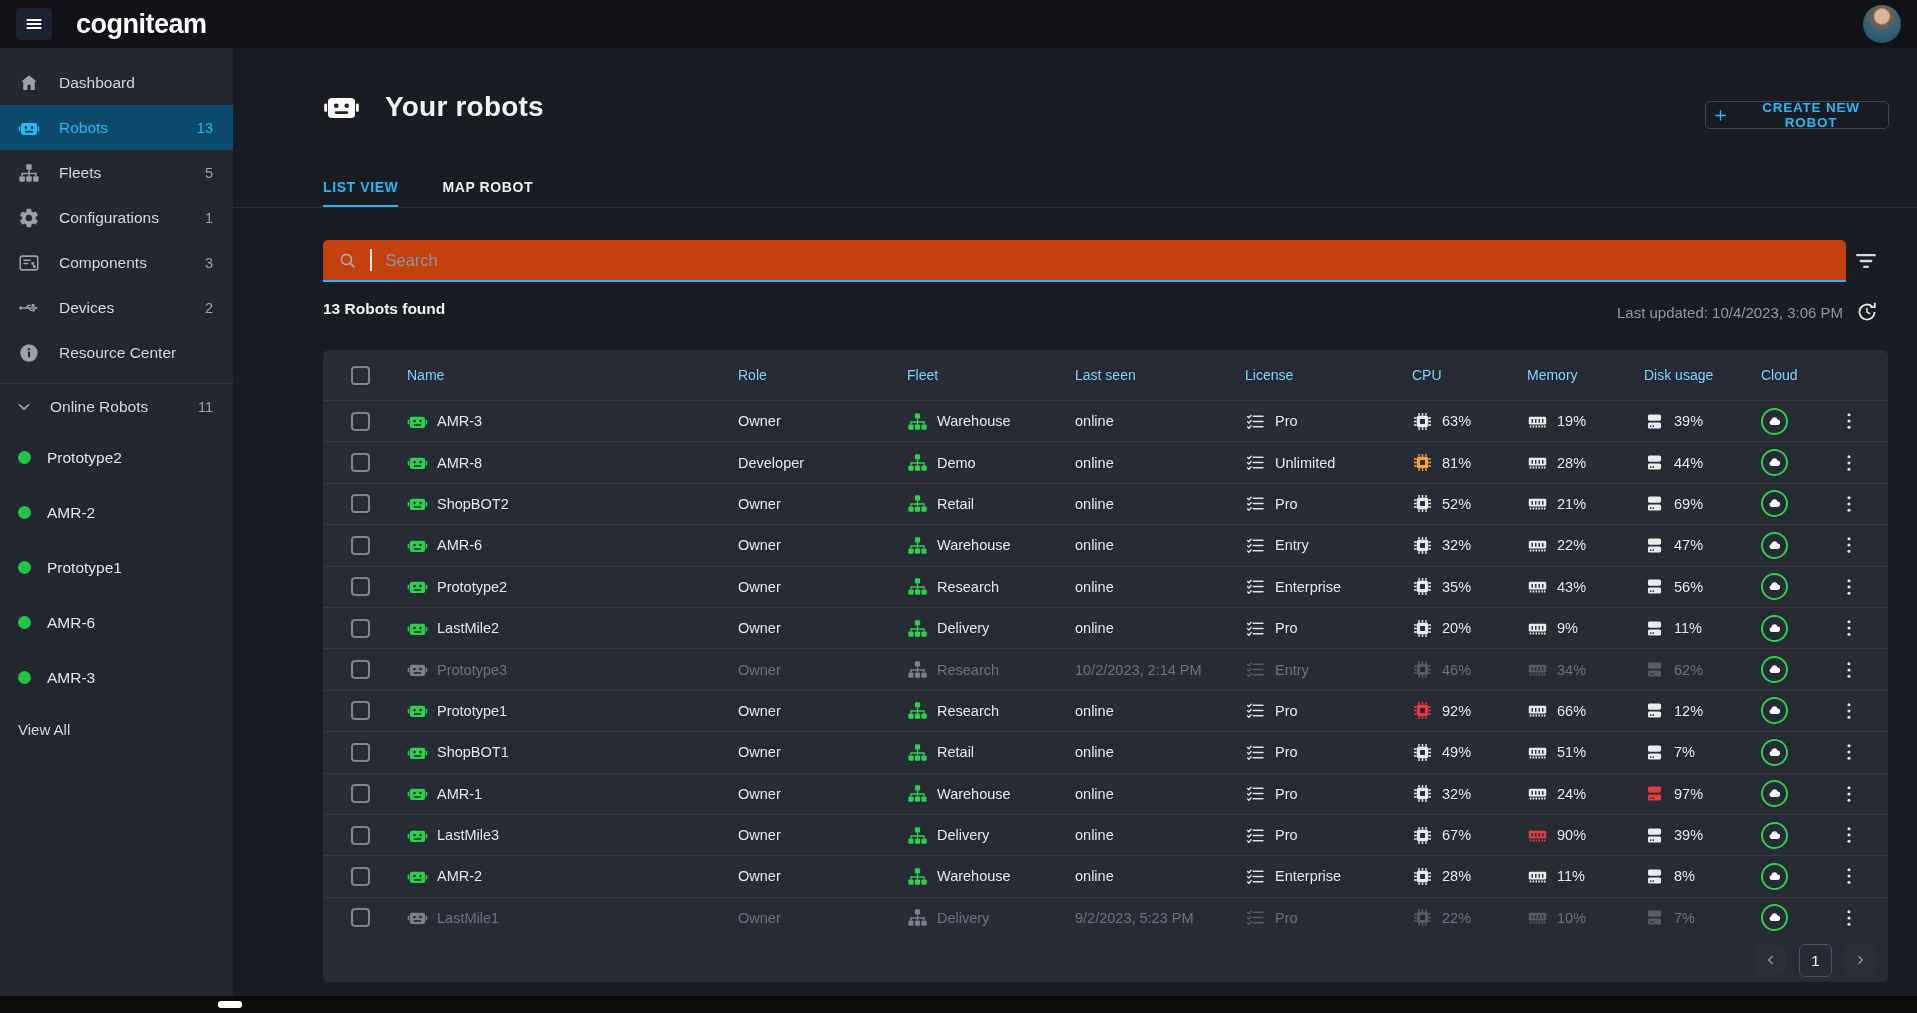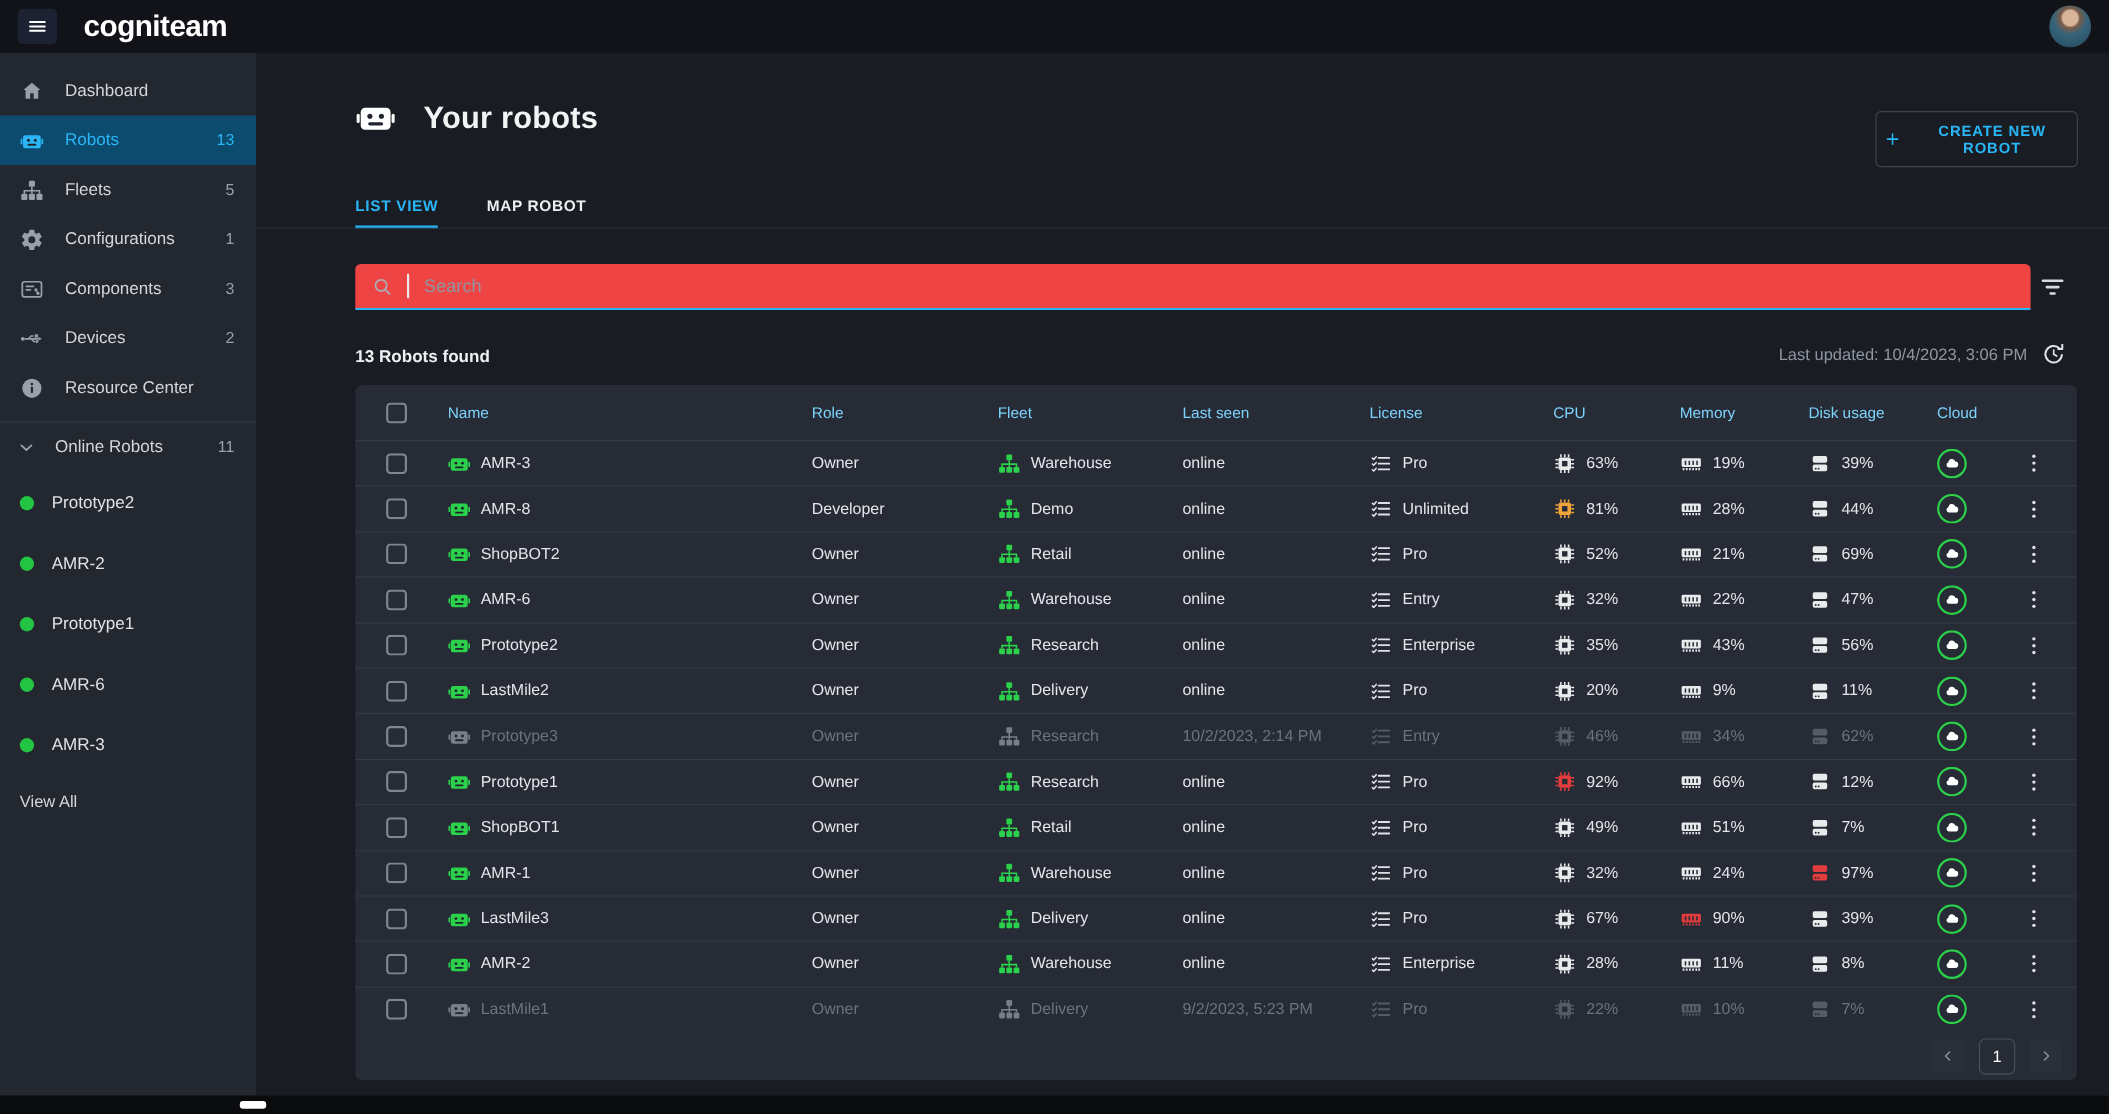--- a/index.html
+++ b/index.html
@@ -26,35 +26,35 @@
   .online-header .chev svg{width:20px;height:20px}
   .robot-link{height:55px;display:flex;align-items:center;padding:0 18px;cursor:pointer;color:#e0e3e7;font-size:15.5px}
   .dot{width:13px;height:13px;border-radius:50%;background:#23c343;margin-right:16px;flex:none}
   .view-all{margin-top:6px;height:36px;display:flex;align-items:center;padding:0 18px;color:#d3d6db;font-size:15px;cursor:pointer}
   
   .main{position:absolute;left:233px;top:48px;right:0;bottom:17px;background:#191c22}
   .page-title{position:absolute;left:90px;top:40px;display:flex;align-items:center;gap:25px}
   .page-title .big-robot{width:37px;height:37px;color:#fff}
   .page-title .big-robot svg{width:37px;height:37px}
   .title-text{color:#f2f3f5;font-size:28px;font-weight:700;letter-spacing:.2px}
-  .create-btn{position:absolute;right:28px;top:53px;width:184px;height:51px;border:1px solid #3f4552;border-radius:5px;display:flex;align-items:center;justify-content:center;gap:11px;color:#29b6f6;cursor:pointer;background:transparent;box-sizing:border-box}
+  .create-btn{position:absolute;right:28px;top:53px;width:184px;height:28px;border:1px solid #3f4552;border-radius:5px;display:flex;align-items:center;justify-content:center;gap:11px;color:#29b6f6;cursor:pointer;background:transparent;box-sizing:border-box}
   .create-btn .ic{width:17px;height:17px}.create-btn .ic svg{width:17px;height:17px}
   .create-label{font-size:13.5px;font-weight:bold;letter-spacing:.8px}
   .tabs{position:absolute;left:90px;top:121px;height:39px;display:flex;gap:44px}
   .tab{display:flex;align-items:center;font-size:14px;font-weight:bold;letter-spacing:.6px;color:#eceef0;cursor:pointer;border-bottom:3px solid transparent;box-sizing:border-box}
   .tab.active{color:#29b6f6;border-bottom-color:#29b6f6}
   .tab-divider{position:absolute;left:0;right:0;top:159px;height:1px;background:#272c36}
-  .search-wrap{position:absolute;left:90px;top:192px;width:1523px;height:42px;background:#ef4444;border-radius:5px 5px 0 0;border-bottom:2px solid #29b6f6;display:flex;align-items:center;padding:0 14px;box-sizing:border-box;gap:12px}
+  .search-wrap{position:absolute;left:90px;top:192px;width:1523px;height:42px;background:#c2410c;border-radius:5px 5px 0 0;border-bottom:2px solid #29b6f6;display:flex;align-items:center;padding:0 14px;box-sizing:border-box;gap:12px}
   .search-wrap .ic{width:21px;height:21px;color:#aab0ba}.search-wrap .ic svg{width:21px;height:21px}
   .caret{width:1.5px;height:22px;background:#e8eaec}
   .search-input{flex:1;background:transparent;border:none;outline:none;color:#e8eaec;font-size:16.5px;font-family:"Liberation Sans",sans-serif}
   .search-input::placeholder{color:#8f96a1}
   .filter-btn{position:absolute;right:37px;top:199px;width:28px;height:28px;color:#d7dade;cursor:pointer}
   .filter-btn svg{width:28px;height:28px}
-  .summary-row{position:absolute;left:90px;right:38px;top:252px;height:34px;display:flex;align-items:flex-end}
+  .summary-row{position:absolute;left:90px;right:38px;top:252px;height:34px;display:flex;align-items:flex-start}
   .found-text{color:#eef0f2;font-size:15.5px;font-weight:bold}
   .summary-right{margin-left:auto;display:flex;align-items:center;gap:12px}
   .updated-text{color:#8f96a1;font-size:15px}
   .refresh-btn{width:24px;height:24px;color:#dfe2e6;cursor:pointer}
   .refresh-btn svg{width:24px;height:24px}
   
   .card{position:absolute;left:90px;top:302px;width:1565px;height:632px;background:#262b35;border-radius:6px;overflow:hidden}
   .tgrid{position:absolute;left:0;right:0;top:0;bottom:44px;display:flex;flex-direction:column}
   .trow,.thead{display:grid;grid-template-columns:62px 331px 169px 168px 170px 167px 115px 117px 117px 70px 1fr;align-items:center}
   .thead{height:50px;flex:none;color:#7dd3fc;font-size:14px}

